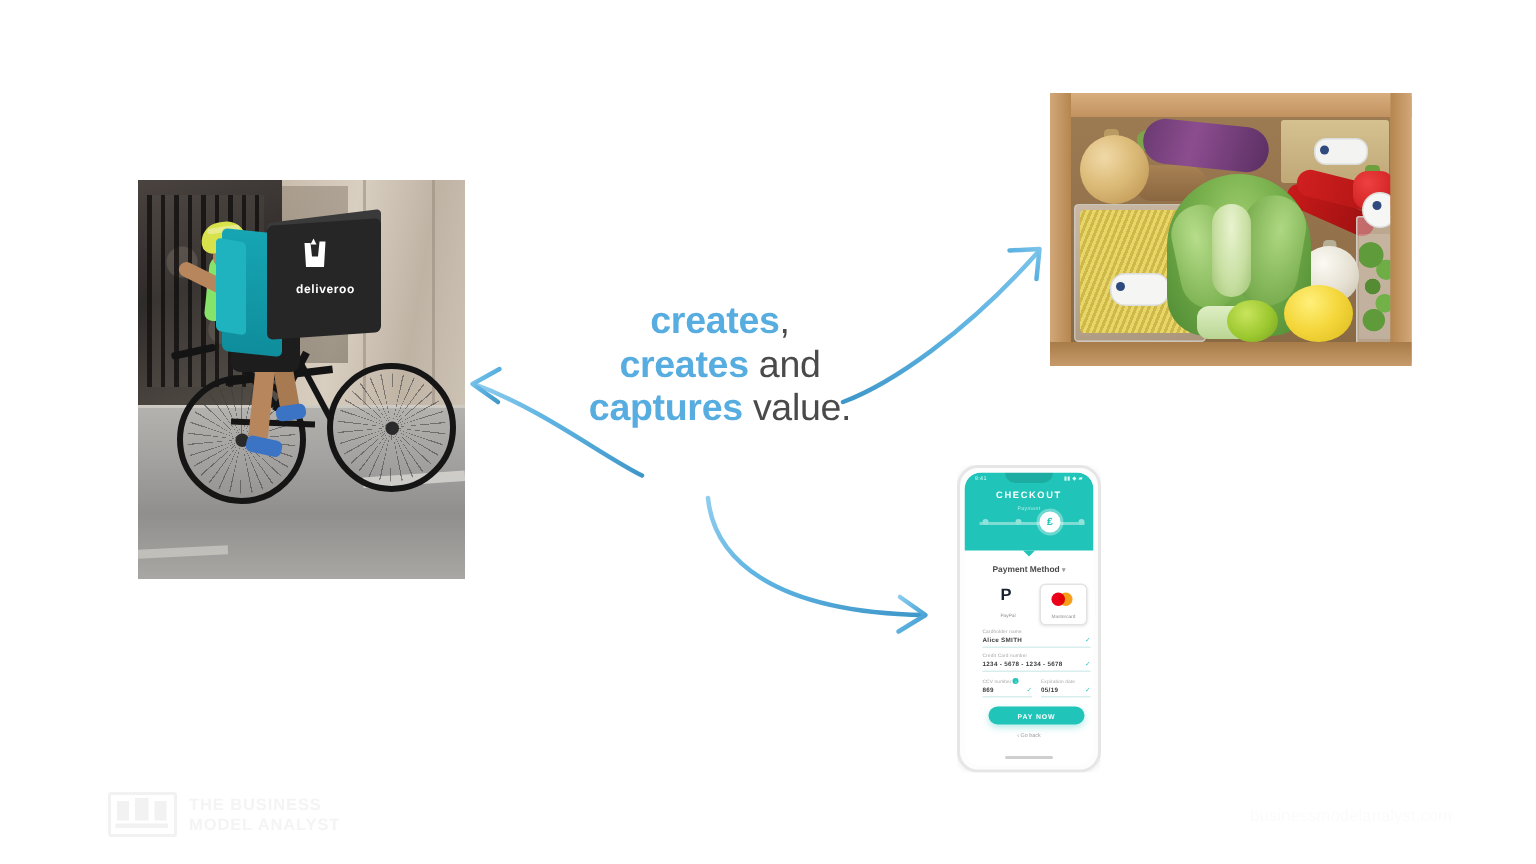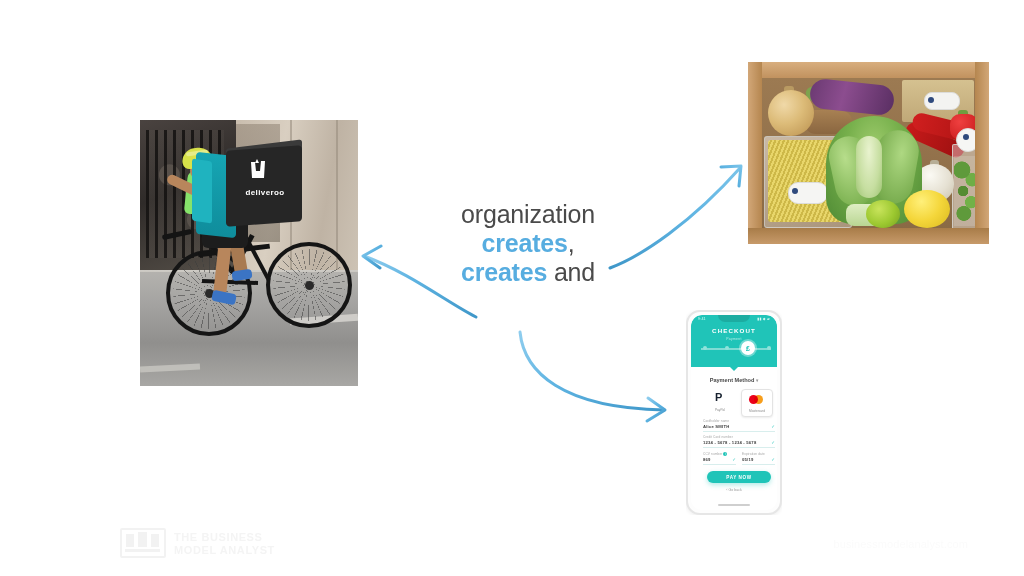--- a/index.html
+++ b/index.html
@@ -3,21 +3,21 @@
 <meta charset="utf-8">
 <style>
   html,body{margin:0;padding:0;}
   body{
     width:1024px;height:576px;
     background:#ffffff;
     font-family:"Liberation Sans", sans-serif;
     overflow:hidden;
     position:relative;
   }
-  .slide{position:absolute;inset:0;background:#ffffff;margin-left:48px;}
+  .slide{position:absolute;inset:0;background:#ffffff;}
 
   
   .statement{
     position:absolute;
     left:352px; top:200px;
     width:256px;
     text-align:center;
     font-size:25px;
     line-height:29px;
     color:#4a4a4a;
@@ -470,23 +470,23 @@
         <stop offset="0%" stop-color="#8fcdee"></stop>
         <stop offset="45%" stop-color="#5fb4e2"></stop>
         <stop offset="100%" stop-color="#3f97c9"></stop>
       </linearGradient>
     </defs>
     <path d="M2 2 C 6 42, 44 78, 146 80" stroke="url(#gradDown)" stroke-width="3" fill="none" stroke-linecap="round"></path>
     <path d="M130 68 L147 80 L129 91" stroke="url(#gradDown)" stroke-width="3" fill="none" stroke-linecap="round" stroke-linejoin="round"></path>
   </svg>
 
   <div class="statement">
-    <span class="ln">organization</span>
     <span class="ln"><span class="hl">creates</span><span>,</span></span>
     <span class="ln"><span class="hl">creates</span><span> and</span></span>
+    <span class="ln"><span class="hl">captures</span><span> value.</span></span>
   </div>
 
   <div id="footer-logo">
     <div class="mark"></div>
     <div class="b1"></div>
     <div class="b2"></div>
     <div class="b3"></div>
     <div class="base"></div>
   </div>
   <div id="footer-wordmark">

